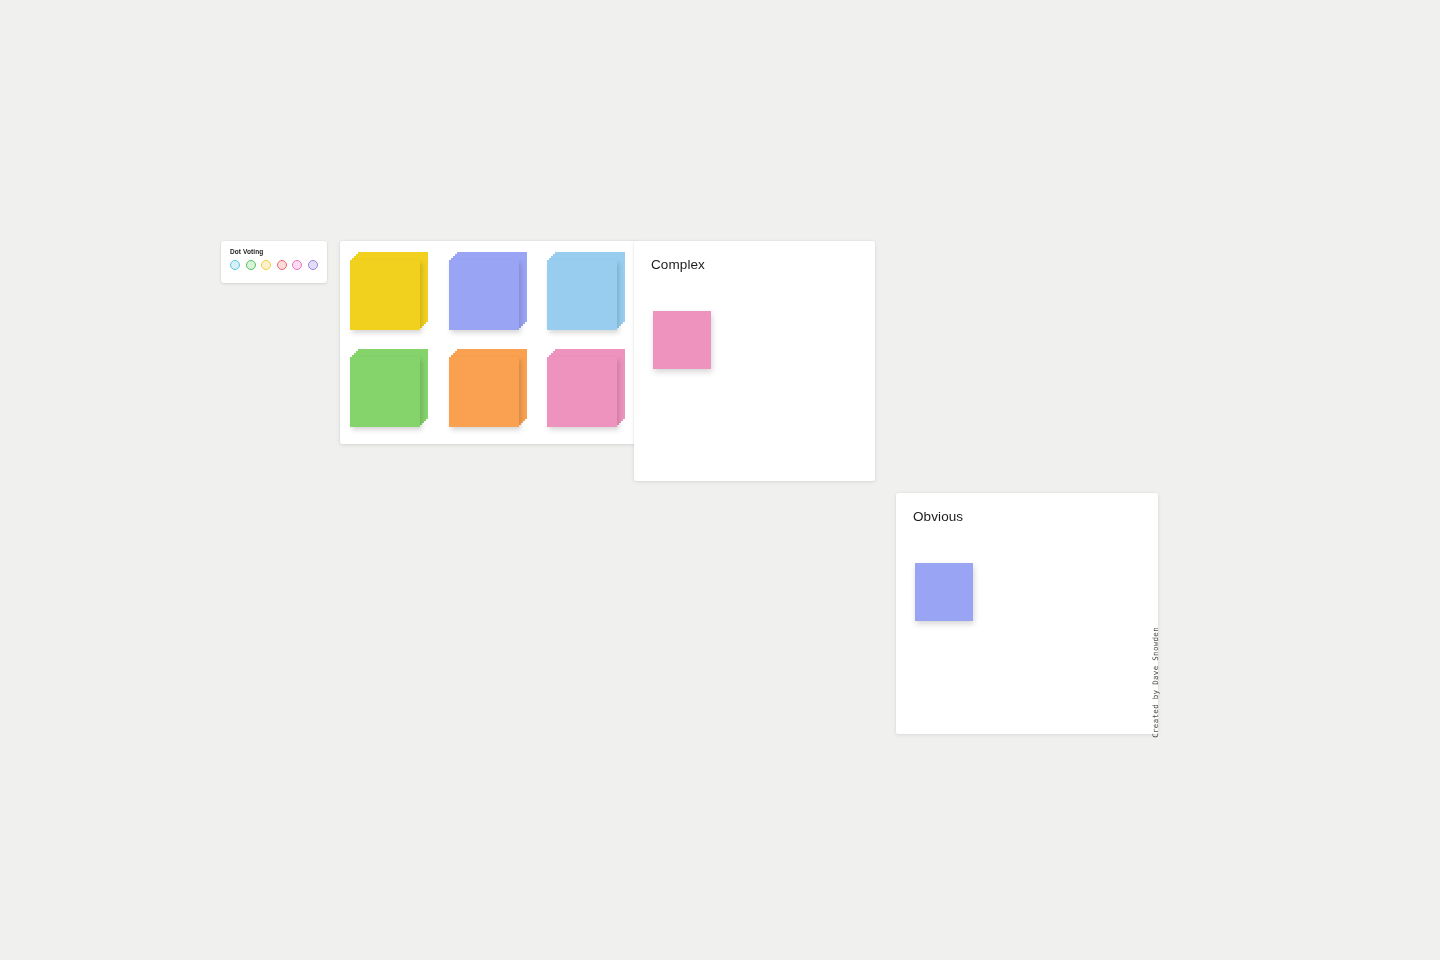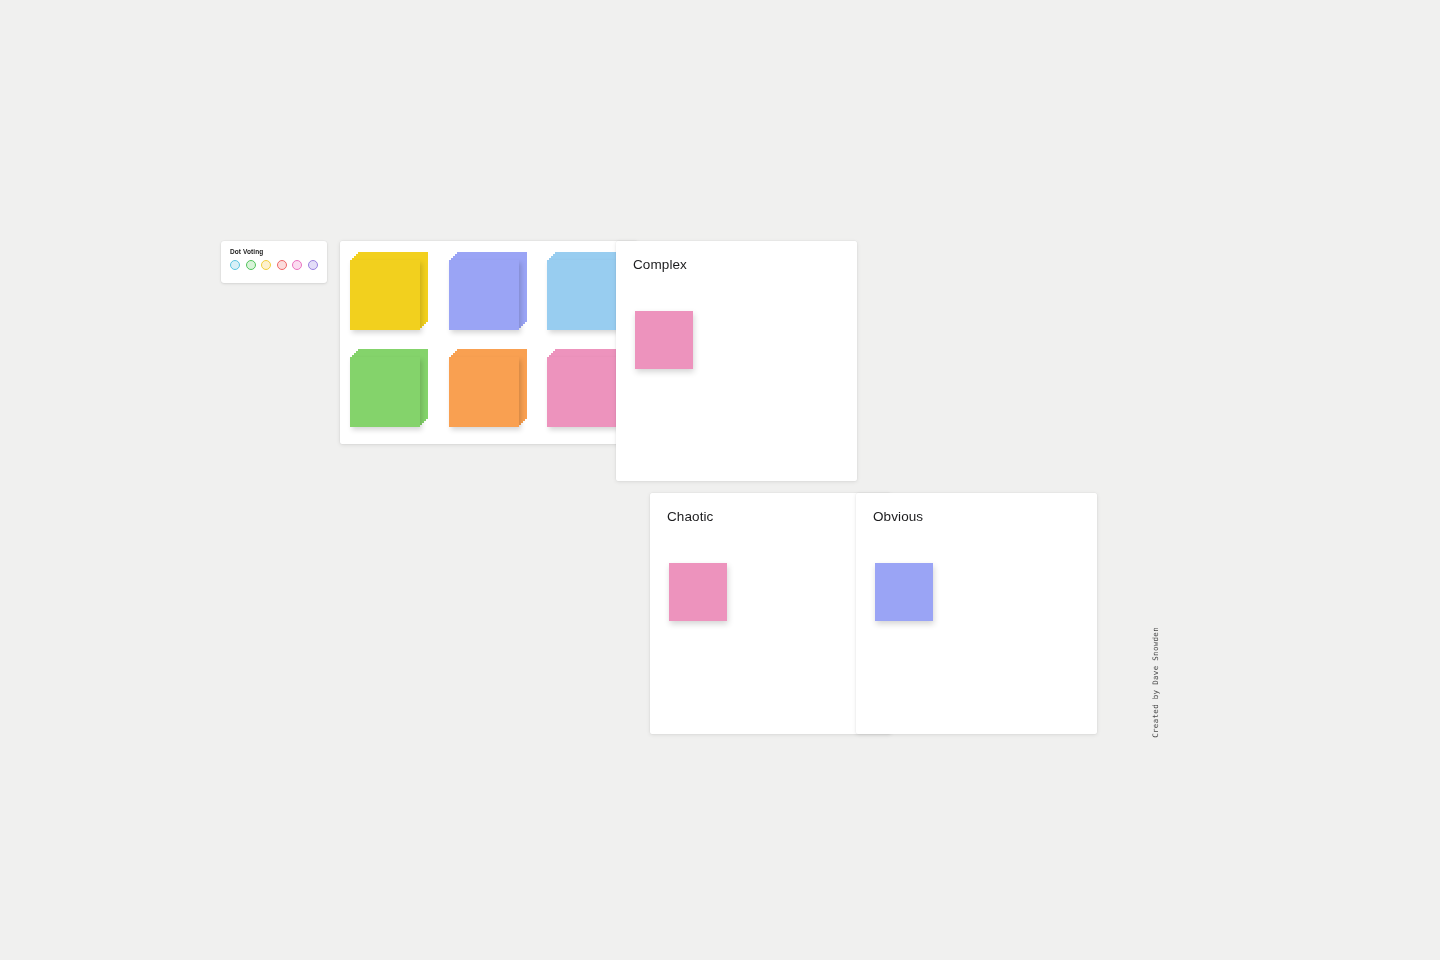--- a/index.html
+++ b/index.html
@@ -102,24 +102,24 @@
   }
 
   
   .quad-card {
     position: absolute;
     background: #ffffff;
     border-radius: 2px;
     box-shadow: 0 1px 4px rgba(0,0,0,0.09), 0 0 0 0.5px rgba(0,0,0,0.035);
     box-sizing: border-box;
   }
-  .quad-complex     { left: 616px; top: 241px; width: 241px; height: 240px; }
+  .quad-complex     { left: 634px; top: 241px; width: 241px; height: 240px; }
   .quad-complicated { left: 904px; top: 241px; width: 241px; height: 240px; }
   .quad-chaotic     { left: 650px; top: 493px; width: 241px; height: 241px; }
-  .quad-obvious     { left: 856px; top: 493px; width: 241px; height: 241px; }
+  .quad-obvious     { left: 896px; top: 493px; width: 262px; height: 241px; }
 
   .quad-title {
     position: absolute;
     left: 17px;
     top: 15px;
     font-size: 13.5px;
     font-weight: 400;
     color: #1c1c1e;
     letter-spacing: 0.1px;
     line-height: 18px;
@@ -220,24 +220,20 @@
       </div>
     </div>
   </div>
 
   <div class="quad-card quad-complex">
     <div class="quad-title">Complex</div>
     <div class="quad-note" style="background: rgb(237, 147, 189);"></div>
   </div>
 
 
-  <div class="quad-card quad-chaotic">
-    <div class="quad-title">Chaotic</div>
-    <div class="quad-note" style="background: rgb(237, 147, 189);"></div>
-  </div>
 
   <div class="quad-card quad-obvious">
     <div class="quad-title">Obvious</div>
     <div class="quad-note" style="background: rgb(154, 164, 245);"></div>
   </div>
 
   <div class="attribution">
     <span>Created by Dave Snowden</span>
   </div>
 

